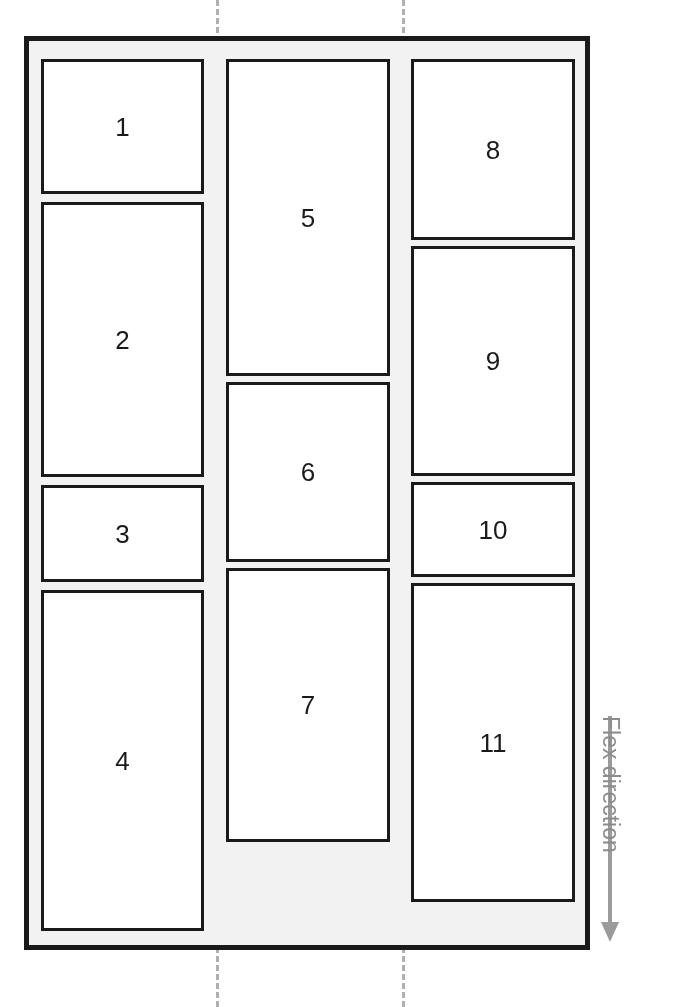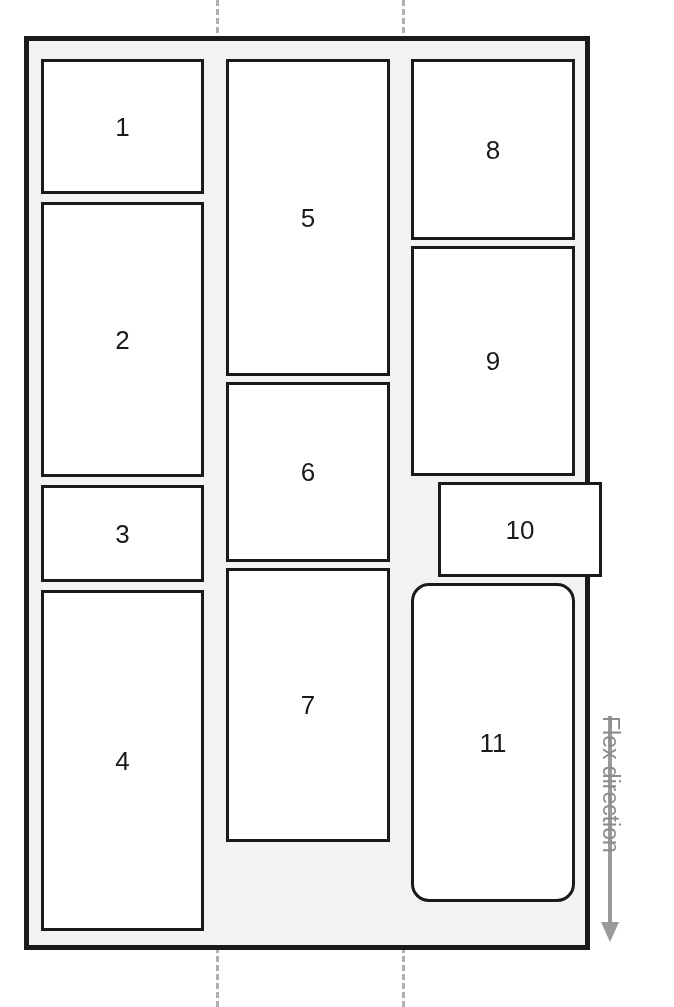--- a/index.html
+++ b/index.html
@@ -146,24 +146,24 @@
       </div>
     </div>
 
     <div class="column c3">
       <div class="box" style="left:9px;top:18px;width:164px;height:181px;">
         <span>8</span>
       </div>
       <div class="box" style="left:9px;top:205px;width:164px;height:230px;">
         <span>9</span>
       </div>
-      <div class="box" style="left:9px;top:441px;width:164px;height:95px;margin-left:27px;">
+      <div class="box" style="left:9px;top:441px;width:164px;height:95px;">
         <span>10</span>
       </div>
-      <div class="box" style="left:9px;top:542px;width:164px;height:319px;border-radius:18px;">
+      <div class="box" style="left:9px;top:542px;width:164px;height:319px;">
         <span>11</span>
       </div>
     </div>
 
   </div>
 
   <div class="flex-dir">
     <div class="arrow-line"></div>
     <div class="arrow-head"></div>
     <div class="arrow-label">Flex direction</div>

